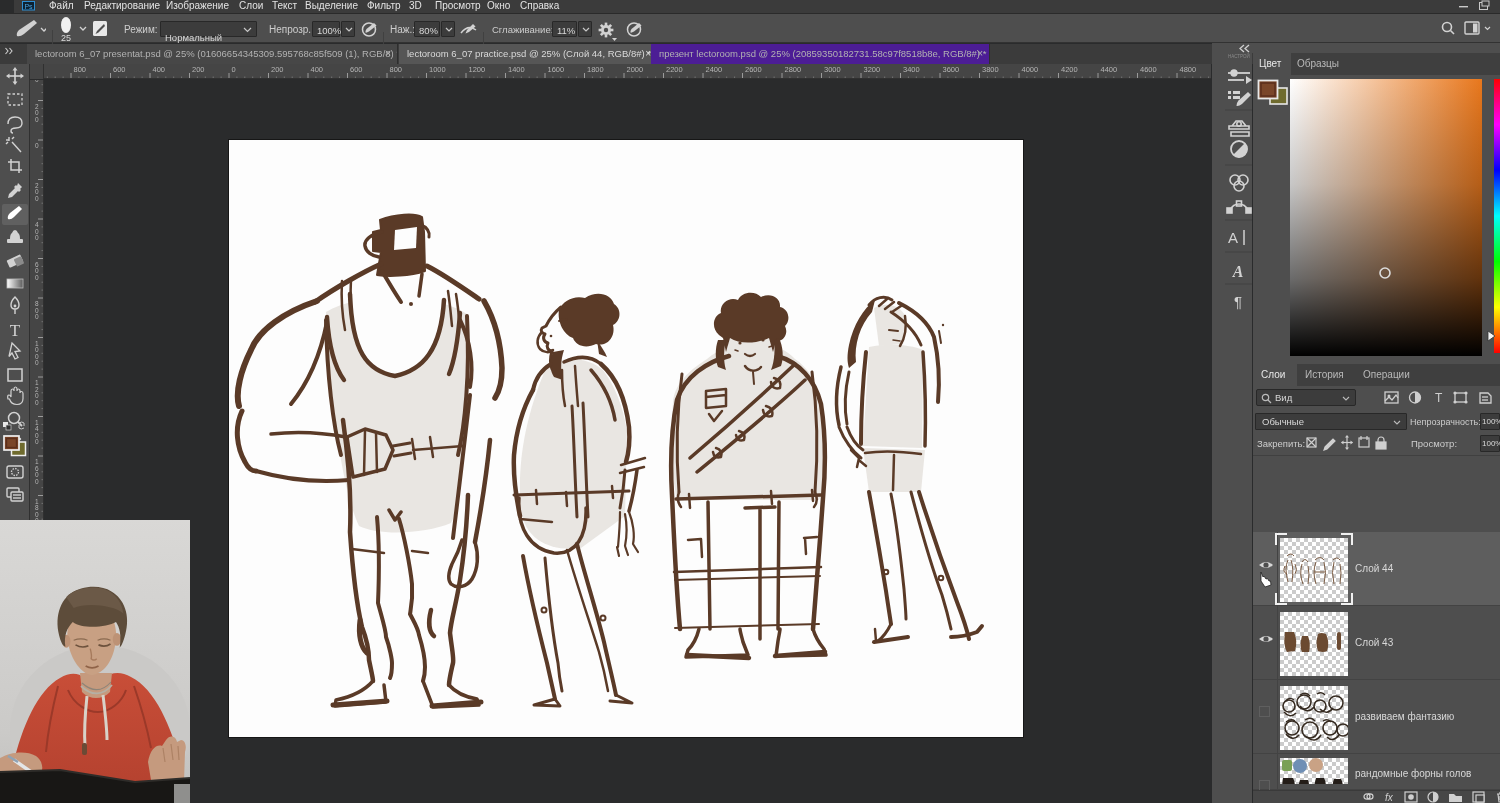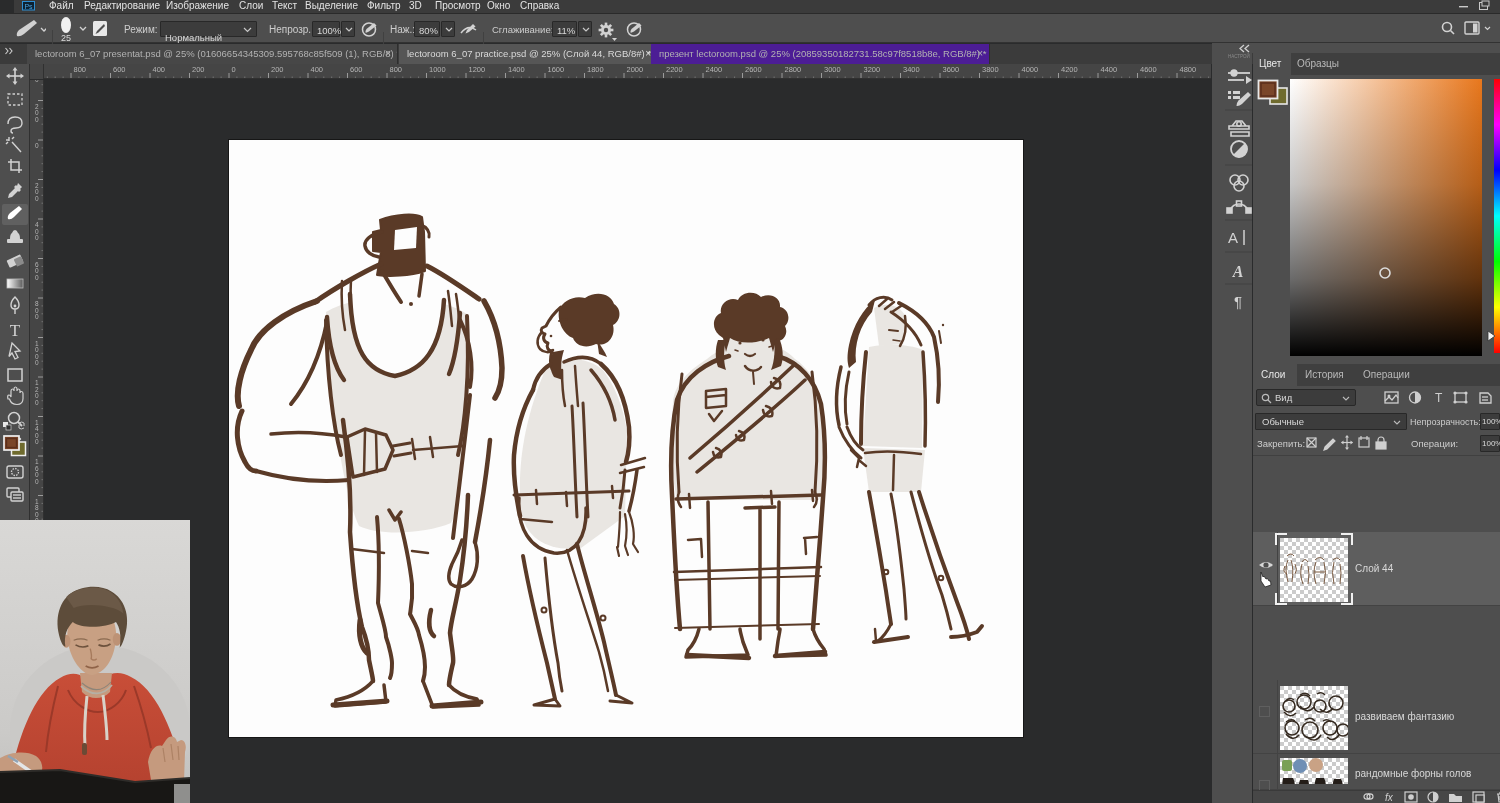--- a/index.html
+++ b/index.html
@@ -791,21 +791,21 @@
             <rect x="2" y="3" width="10" height="9"></rect>
             <line x1="4" y1="1" x2="4" y2="5"></line>
             <line x1="10" y1="1" x2="10" y2="5"></line>
           </g>
           <g transform="translate(70,0)">
             <rect x="1" y="7" width="10" height="7" fill="#cfcfcf"></rect>
             <path d="M3,7 v-2 a3,3 0 0 1 6,0 v2"></path>
           </g>
         </g>
       </svg>
-      <span class="lbl" style="left:158px;top:395px;font-size:9.5px">Операции:</span>
+      <span class="lbl" style="left:158px;top:395px;font-size:9.5px">Просмотр:</span>
       <div class="dd" style="left:227px;top:392px;width:20px;height:17px;padding:3px 0 0 1px;font-size:8px">100%</div>
       <div class="abs" style="left:0;top:412px;width:247px;height:1px;background:#404040"></div>
       <svg width="0" height="0" style="position:absolute">
         <defs>
           <pattern id="chk" width="8" height="8" patternUnits="userSpaceOnUse">
             <rect width="8" height="8" fill="#ffffff"></rect>
             <rect width="4" height="4" fill="#cbcbcb"></rect>
             <rect x="4" y="4" width="4" height="4" fill="#cbcbcb"></rect>
           </pattern>
         </defs>
@@ -825,20 +825,37 @@
               <path d="M54,24 q-3,10 0,22 m6,-20 q2,8 0,20 m-7,-24 q4,-4 7,0"></path>
             </g>
           </svg></div>
         <span class="lname" style="top:31px">Слой 44</span>
         <svg style="position:absolute;left:22px;top:1px" width="78" height="72">
           <path d="M1,12 L1,1 L12,1 M66,1 L77,1 L77,12 M77,60 L77,71 L66,71 M12,71 L1,71 L1,60" fill="none" stroke="#f0f0f0" stroke-width="2"></path>
         </svg>
         <svg style="position:absolute;left:3px;top:38px" width="16" height="18">
           <path d="M5,2 l2,5 l1,-1 l2,3 l1.5,-0.5 l1.5,2.5 l1.5,0 l0.5,4 l-6,2 l-4,-6 Z" fill="#fff" stroke="#222" stroke-width="0.8"></path>
         </svg>
+      </div>
+      <div class="lrow" style="top:563px;height:74px;background:#4e4e4e">
+        <div style="position:absolute;left:24px;top:0;width:1px;height:100%;background:#434343"></div>
+        <svg style="position:absolute;left:5px;top:27px" width="16" height="12">
+          <path d="M1,6 Q8,0 15,6 Q8,12 1,6 Z" fill="#d8d8d8"></path>
+          <circle cx="8" cy="6" r="2.6" fill="#4e4e4e"></circle>
+        </svg>
+        <div class="lthumb" style="top:6px;height:64px;overflow:hidden"><svg width="68" height="66">
+            <rect width="68" height="66" fill="url(#chk)"></rect>
+            <g fill="#6b4a31">
+              <path d="M5,20 q-2,14 2,20 l8,-1 q3,-10 -1,-19 Z"></path>
+              <path d="M22,24 q-3,10 0,16 l7,0 q2,-8 -1,-16 Z"></path>
+              <path d="M38,22 q-3,10 0,17 q5,2 9,0 q3,-9 -1,-17 q-5,-2 -8,0 Z"></path>
+              <rect x="57" y="20" width="4" height="18" rx="2"></rect>
+            </g>
+          </svg></div>
+        <span class="lname" style="top:31px">Слой 43</span>
       </div>
       <div class="lrow" style="top:637px;height:74px;background:#4e4e4e">
         <div style="position:absolute;left:24px;top:0;width:1px;height:100%;background:#434343"></div>
         <div style="position:absolute;left:6px;top:26px;width:11px;height:11px;border:1px solid #5f5f5f"></div>
         <div class="lthumb" style="top:6px;height:64px;overflow:hidden"><svg width="68" height="66">
             <rect width="68" height="66" fill="url(#chk)"></rect>
             <g stroke="#352a20" stroke-width="1.6" fill="none">
               <circle cx="9" cy="20" r="6"></circle>
               <circle cx="24" cy="16" r="7"></circle>
               <circle cx="40" cy="20" r="6"></circle>

